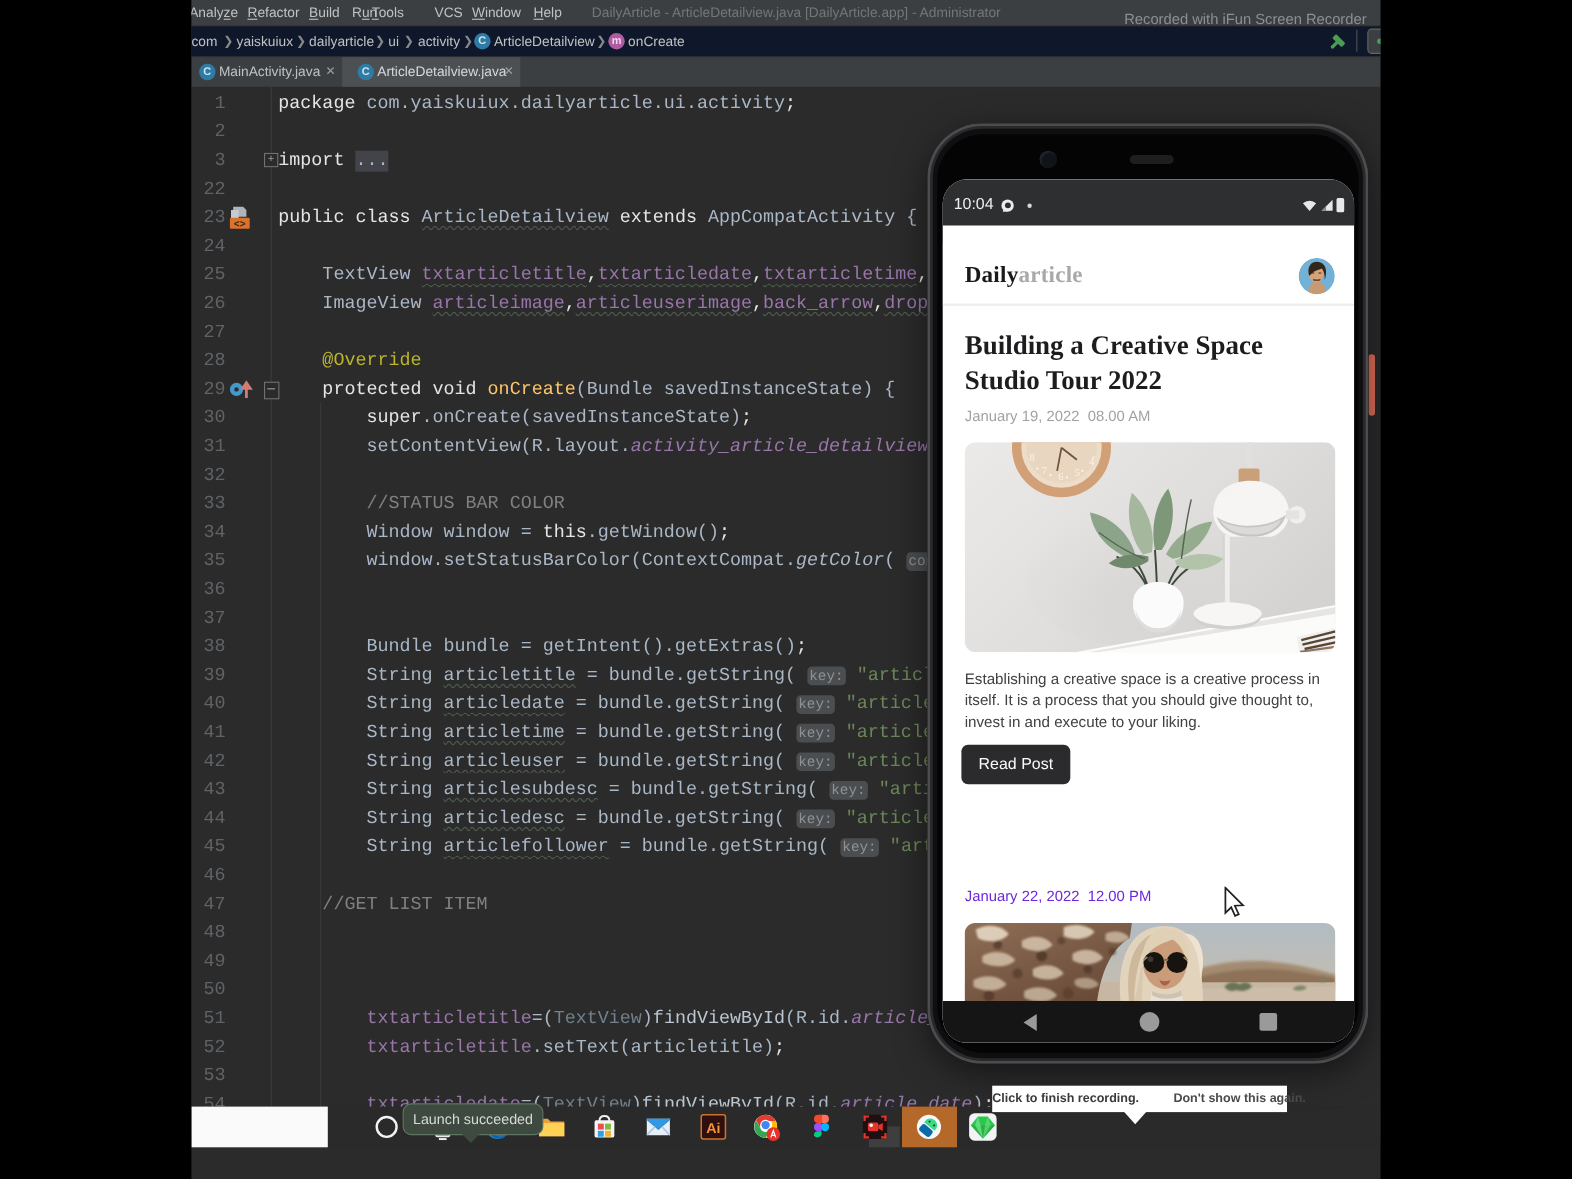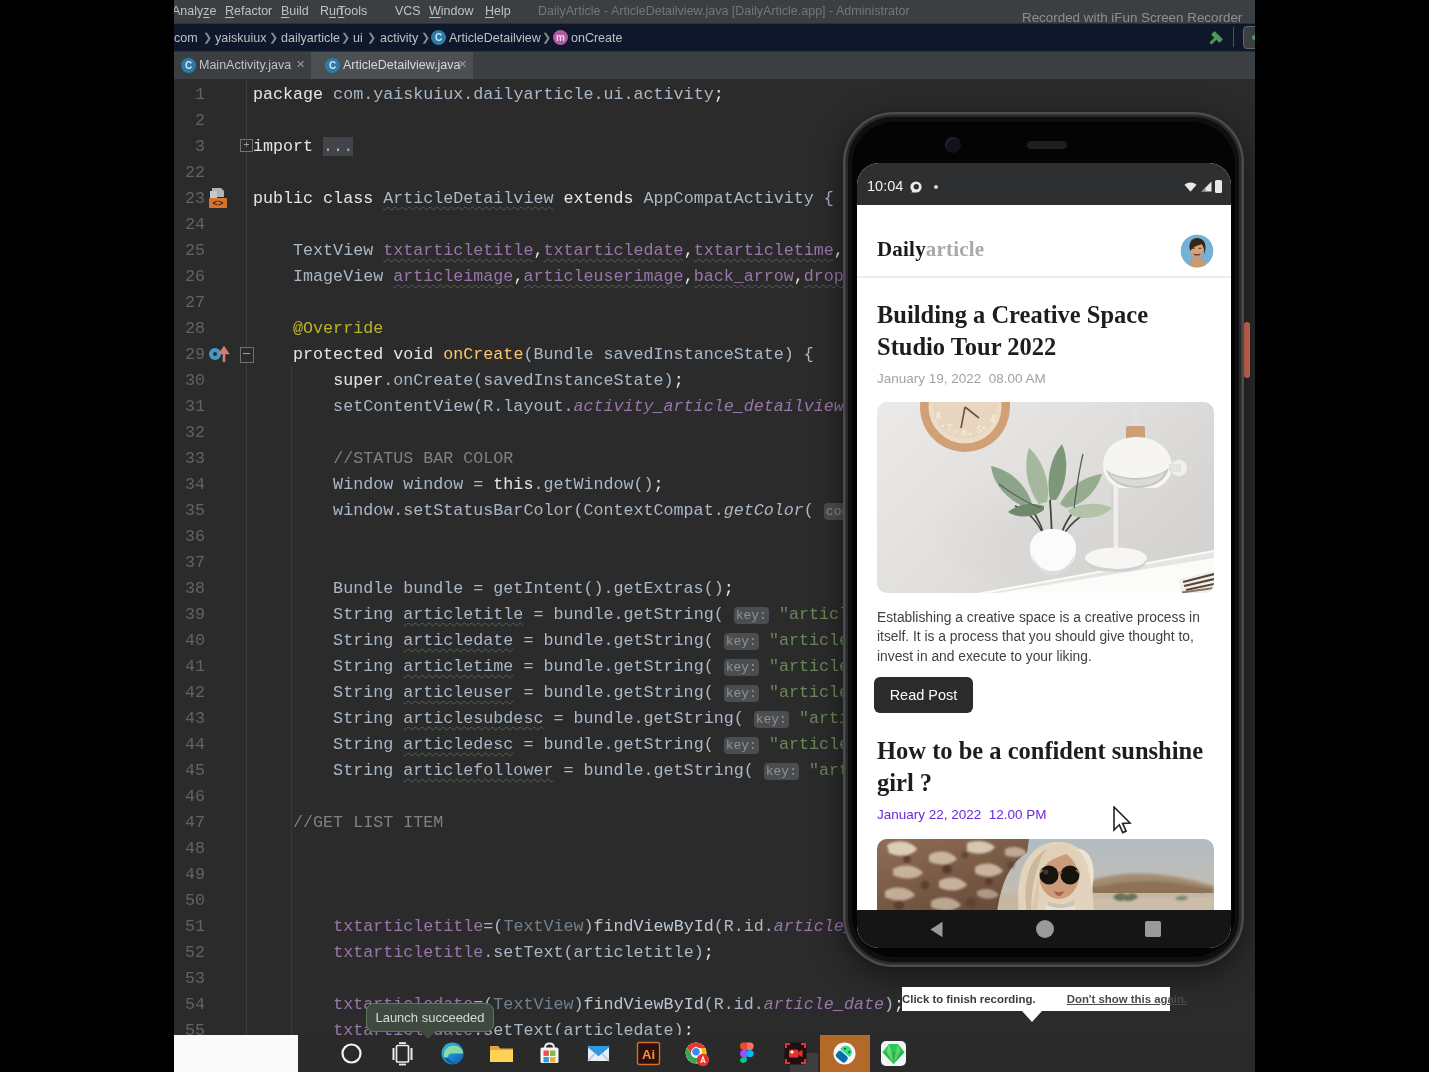--- a/index.html
+++ b/index.html
@@ -38,21 +38,21 @@
   .cm{color:#808080;}
   .st{color:#6a8759;}
   .fld{color:#9876aa;}
   .cnst{color:#9876aa;font-style:italic;}
   .mits{font-style:italic;}
   .wv{text-decoration:underline wavy rgba(128,158,128,.42);text-decoration-thickness:1px;text-underline-offset:3px;}
   .wvg{text-decoration:underline wavy rgba(130,150,130,.4);text-decoration-thickness:1px;text-underline-offset:3px;}
   .hint{background:#4b4e50;color:#8f9295;border-radius:4px;padding:1px 2px;font-size:13px;line-height:13px;}
   .fold{background:#42444a;}
   
-  #taskbar{position:absolute;left:0;top:1035px;width:1081px;height:37px;background:#2a2a2a;}
+  #taskbar{position:absolute;left:0;top:1006px;width:1081px;height:37px;background:#2a2a2a;}
   #searchbox{position:absolute;left:0;top:0;width:124px;height:37px;background:#fafafa;}
   .tbi{position:absolute;top:5px;width:27px;height:27px;}
 </style>
 </head>
 <body>
 <div id="ide">
 
   <div id="menubar">
     <span class="mi" style="left:-2px">Analy<u>z</u>e</span>
     <span class="mi" style="left:51px"><u>R</u>efactor</span>
@@ -423,21 +423,20 @@
         <path d="M155 152 C159 164 166 169 176 169 C186 169 193 164 197 152 C195 166 187 173 176 173 C165 173 157 166 155 152 Z" fill="#dedddb"></path>
       </g>
       <g>
         <polygon points="302,177 337,169 337,191 304,191" fill="#f0efed"></polygon>
         <path d="M306 180 L337 172 M307 184 L337 177 M309 188 L337 182" stroke="#584736" stroke-width="2.2"></path>
         <path d="M305 190.5 L337 186" stroke="#8a7460" stroke-width="2"></path>
       </g>
     </svg>
     <div class="abs" style="left:20px;top:445px;width:335px;font-size:13.8px;line-height:19.3px;color:#404144;">Establishing a creative space is a creative process in<br>itself. It is a process that you should give thought to,<br>invest in and execute to your liking.</div>
     <div class="abs" style="left:17px;top:514px;width:99px;height:36px;background:#2b2b2d;border-radius:6px;color:#fafafa;font-size:14.5px;text-align:center;line-height:36px;">Read Post</div>
-    <div class="abs" style="left:20px;top:572px;width:345px;font-family:'Liberation Serif',serif;font-weight:bold;font-size:24.5px;line-height:32px;color:#1d1d1f;">How to be a confident sunshine<br>girl ?</div>
     <div class="abs" style="left:20px;top:644px;font-size:13.5px;color:#6d28d9;">January 22, 2022&nbsp;&nbsp;12.00 PM</div>
     <svg class="abs" style="left:20px;top:676px;border-radius:10px 10px 0 0;" width="337" height="75" viewBox="0 0 337 75">
       <defs>
         <linearGradient id="sky" x1="0" y1="0" x2="0" y2="1">
             <stop offset="0" stop-color="#b2bcc3"></stop>
             <stop offset="0.7" stop-color="#c2bdb2"></stop>
             <stop offset="1" stop-color="#cabca8"></stop>
           </linearGradient>
         <linearGradient id="rock1" x1="0" y1="0" x2="0.7" y2="1">
             <stop offset="0" stop-color="#8f6e55"></stop>
@@ -509,18 +508,18 @@
         </svg>
       <div class="abs" style="left:179px;top:10px;width:18px;height:18px;border-radius:50%;background:#9a9a9a;"></div>
       <div class="abs" style="left:288px;top:11px;width:16px;height:16px;border-radius:2px;background:#9a9a9a;"></div>
     </div>
   </div>
 </div>
 
 <div class="abs" style="left:366px;top:1003px;width:126px;height:27px;background:#3e4a40;border:1px solid #5d775e;border-radius:8px;z-index:12;color:#d6dad6;font-size:13px;text-align:center;line-height:27px;">Launch succeeded</div>
 <div class="abs" style="left:420px;top:1031px;width:0;height:0;border-left:8px solid transparent;border-right:8px solid transparent;border-top:8px solid #3e4a40;z-index:12;"></div>
 
-<div class="abs" style="left:902px;top:987px;width:268px;height:24px;background:#fff;z-index:12;font-size:11.4px;text-align:center;line-height:24px;color:#3a3a3a;white-space:nowrap;letter-spacing:0;"><b>Click to finish recording.</b> <b style="text-decoration:underline;color:#4a4a4a;margin-left:28px;">Don't show this again.</b></div>
+<div class="abs" style="left:902px;top:987px;width:268px;height:24px;background:#fff;z-index:12;font-size:11.4px;text-align:center;line-height:24px;color:#3a3a3a;white-space:nowrap;letter-spacing:0;"><b>Click to finish recording.</b> <b style="color:#4a4a4a;margin-left:28px;">Don't show this again.</b></div>
 <div class="abs" style="left:1022px;top:1011px;width:0;height:0;border-left:10px solid transparent;border-right:10px solid transparent;border-top:11px solid #fff;z-index:12;"></div>
 
 <svg class="abs" style="left:1110px;top:806px;z-index:20;" width="24" height="30" viewBox="0 0 24 30">
   <path d="M4 1 L4 24 L9.3 18.8 L12.8 26.6 L16.1 25.1 L12.6 17.4 L20 17 Z" fill="#fff" stroke="#222" stroke-width="1.6"></path>
 </svg>
 
 </body></html>

